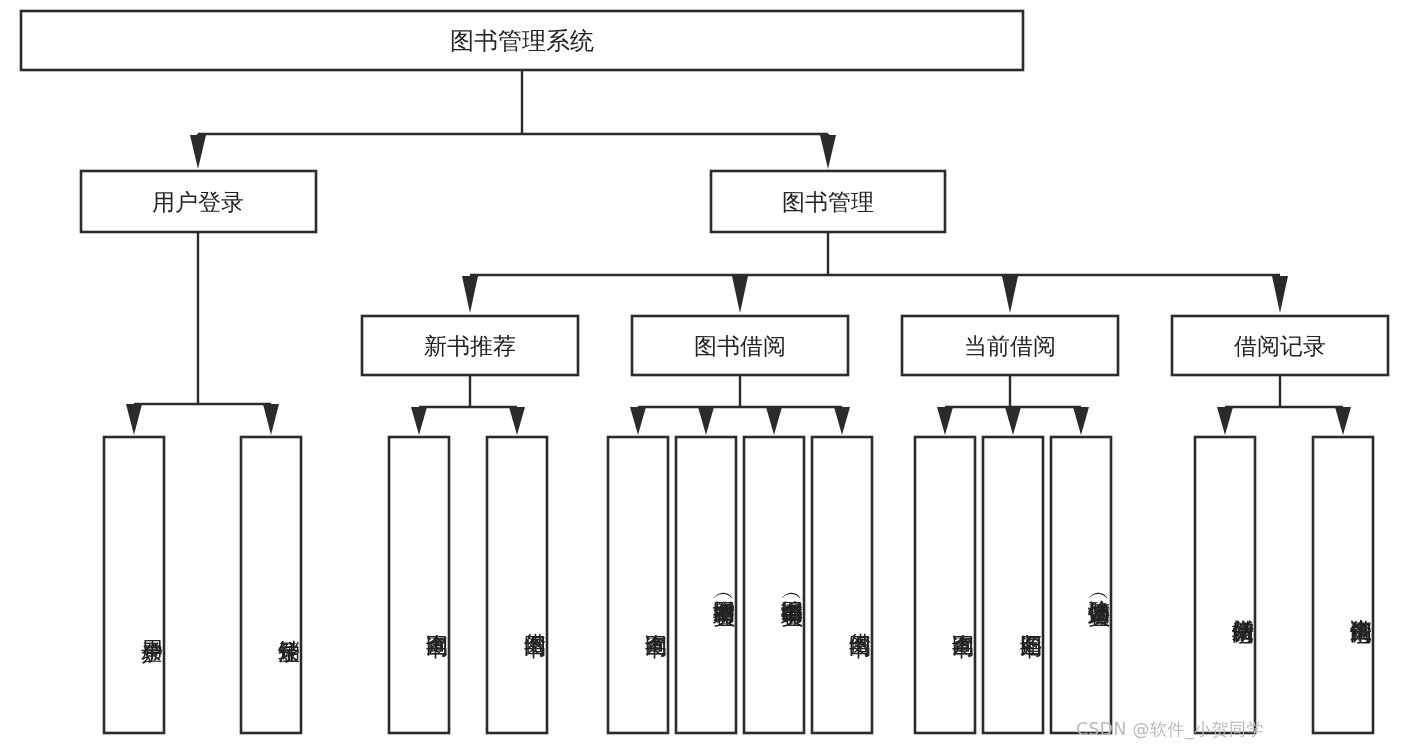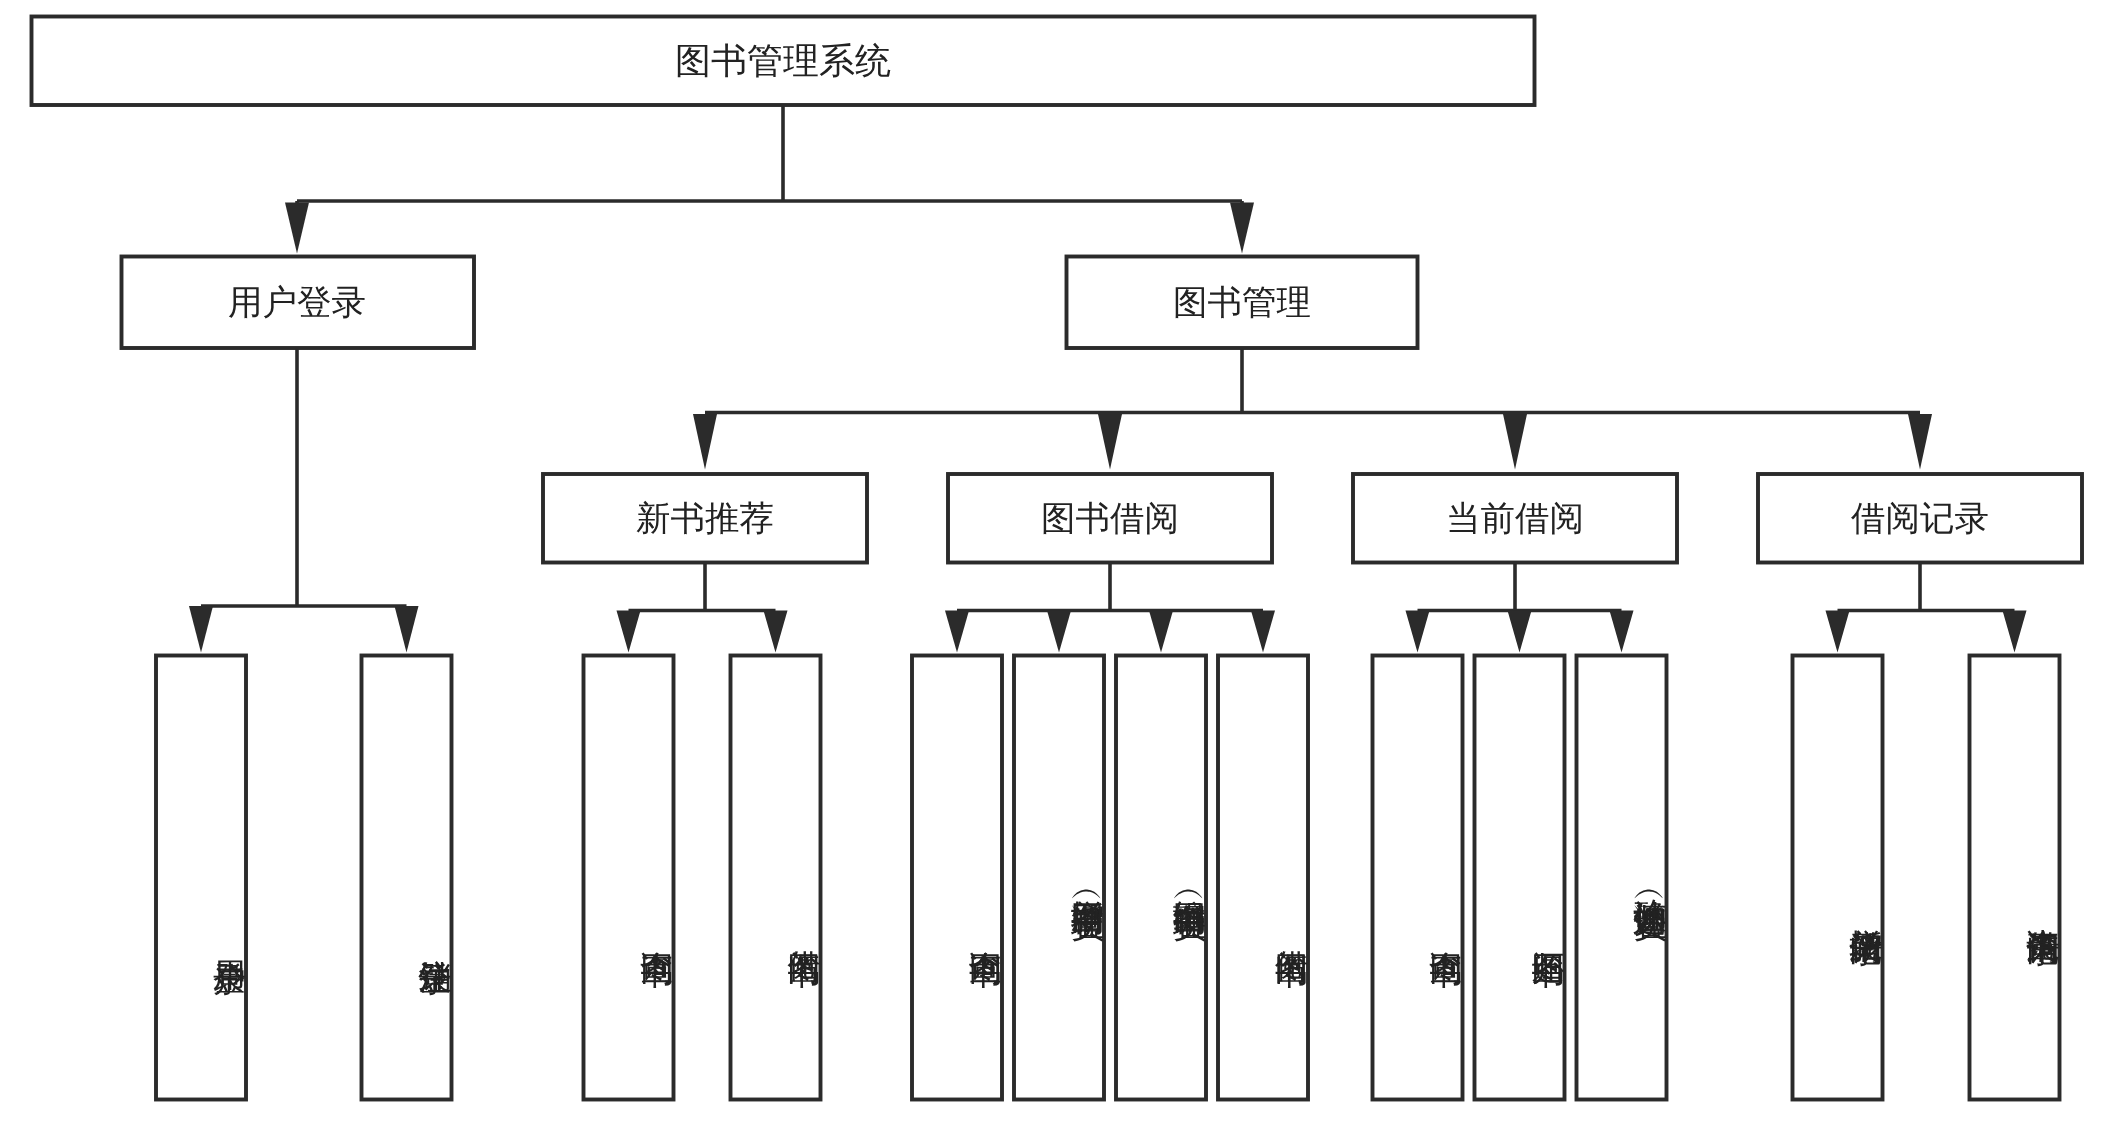--- a/index.html
+++ b/index.html
@@ -215,14 +215,15 @@
   <div class="vlabel" style="left:915px; top:505px;  width:60px; height:225px;">查询图书</div>
 
   <div class="vlabel" style="left:983px; top:505px;  width:60px; height:225px;">归还图书</div>
 
   <div class="vlabel" style="left:1051px; top:443px; width:60px; height:286px;">确认归还（管理员）</div>
 
   <div class="vlabel" style="left:1195px; top:476px; width:60px; height:255px;">新增借阅记录</div>
 
   <div class="vlabel" style="left:1313px; top:476px; width:60px; height:255px;">查询借阅记录</div>
 
+  <div class="watermark">CSDN @软件_小贺同学</div>
 
 </div>
 
 </body></html>

